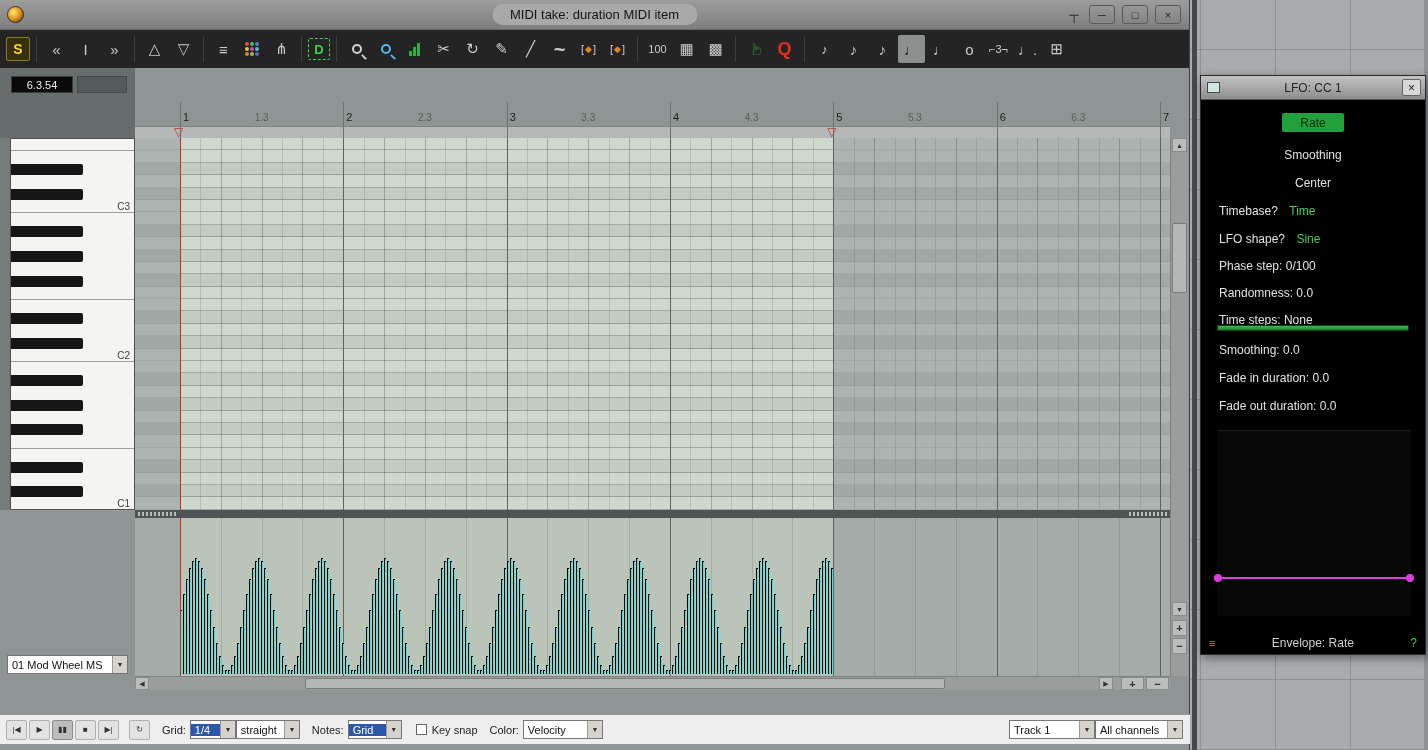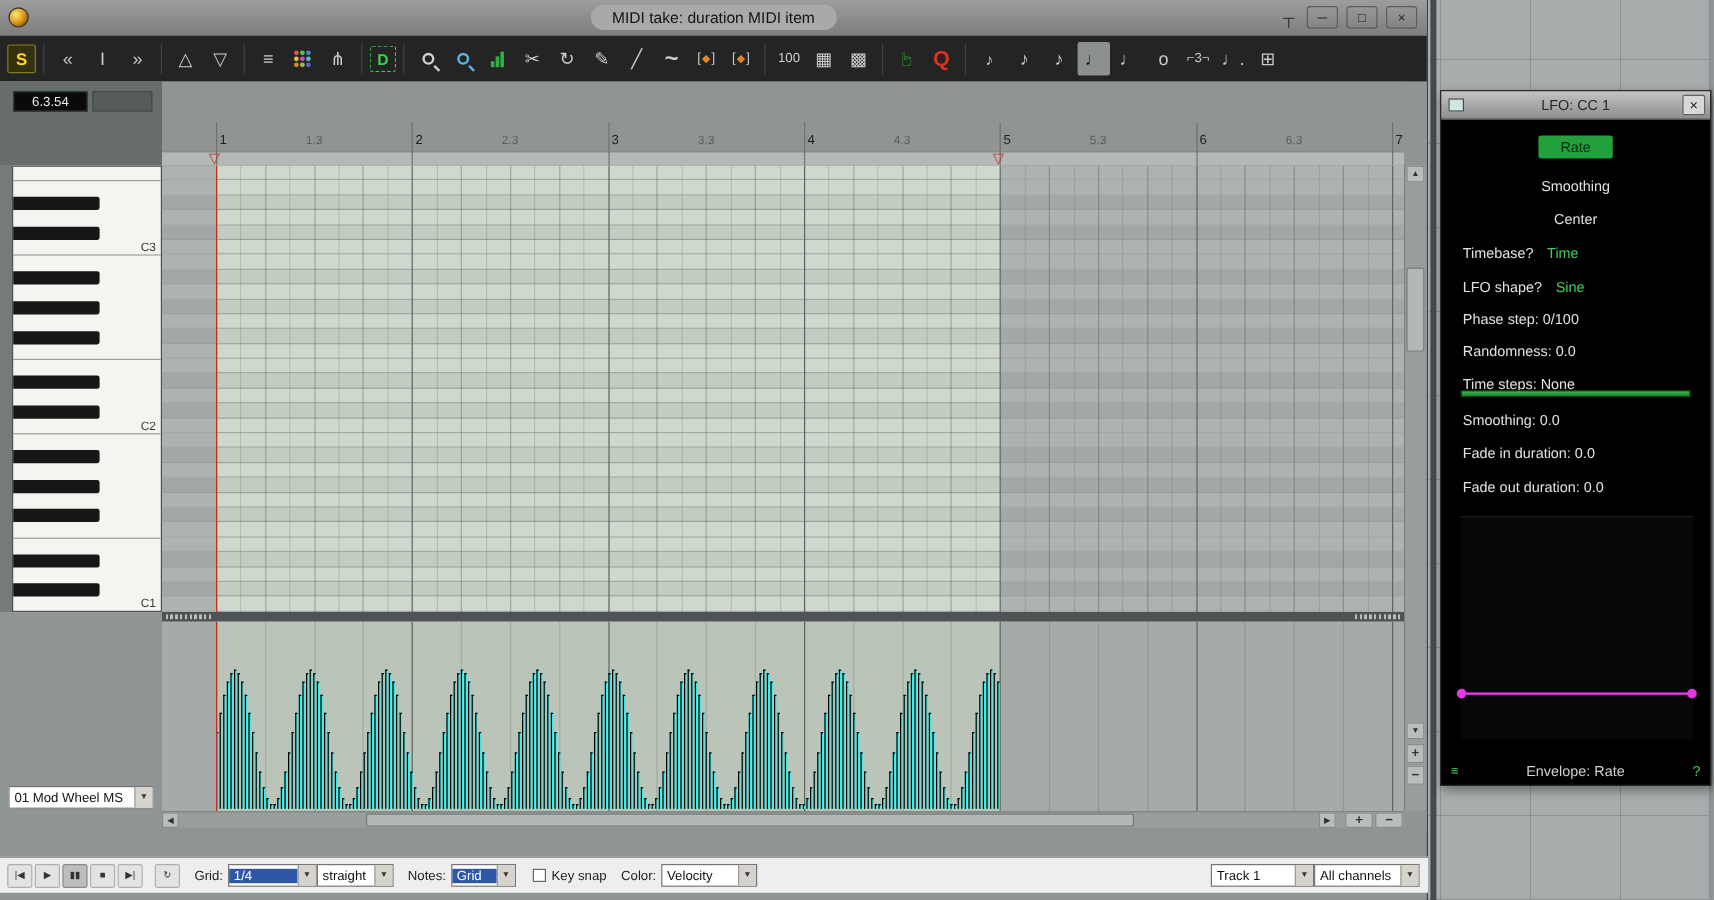--- a/index.html
+++ b/index.html
@@ -751,21 +751,21 @@
   <div class="bottombar">
     <span id="transport-slot" style="display:flex;align-items:center">
         <div class="tr-btn">|◀</div>
         <div class="tr-btn">▶</div>
         <div class="tr-btn pressed">▮▮</div>
         <div class="tr-btn">■</div>
         <div class="tr-btn">▶|</div>
         <div class="tr-btn gap">↻</div>
       </span>
     <span class="bb-label">Grid:</span>
-    <div class="select focus-select" style="width:74px">
+    <div class="select focus-select" style="width:46px">
       <span class="sel-label">1/4</span>
       <span class="sel-arrow">▼</span>
     </div>
     <div class="select" style="width:64px">
       <span class="sel-label">straight</span>
       <span class="sel-arrow">▼</span>
     </div>
     <span class="bb-label">Notes:</span>
     <div class="select focus-select" style="width:54px">
       <span class="sel-label">Grid</span>

